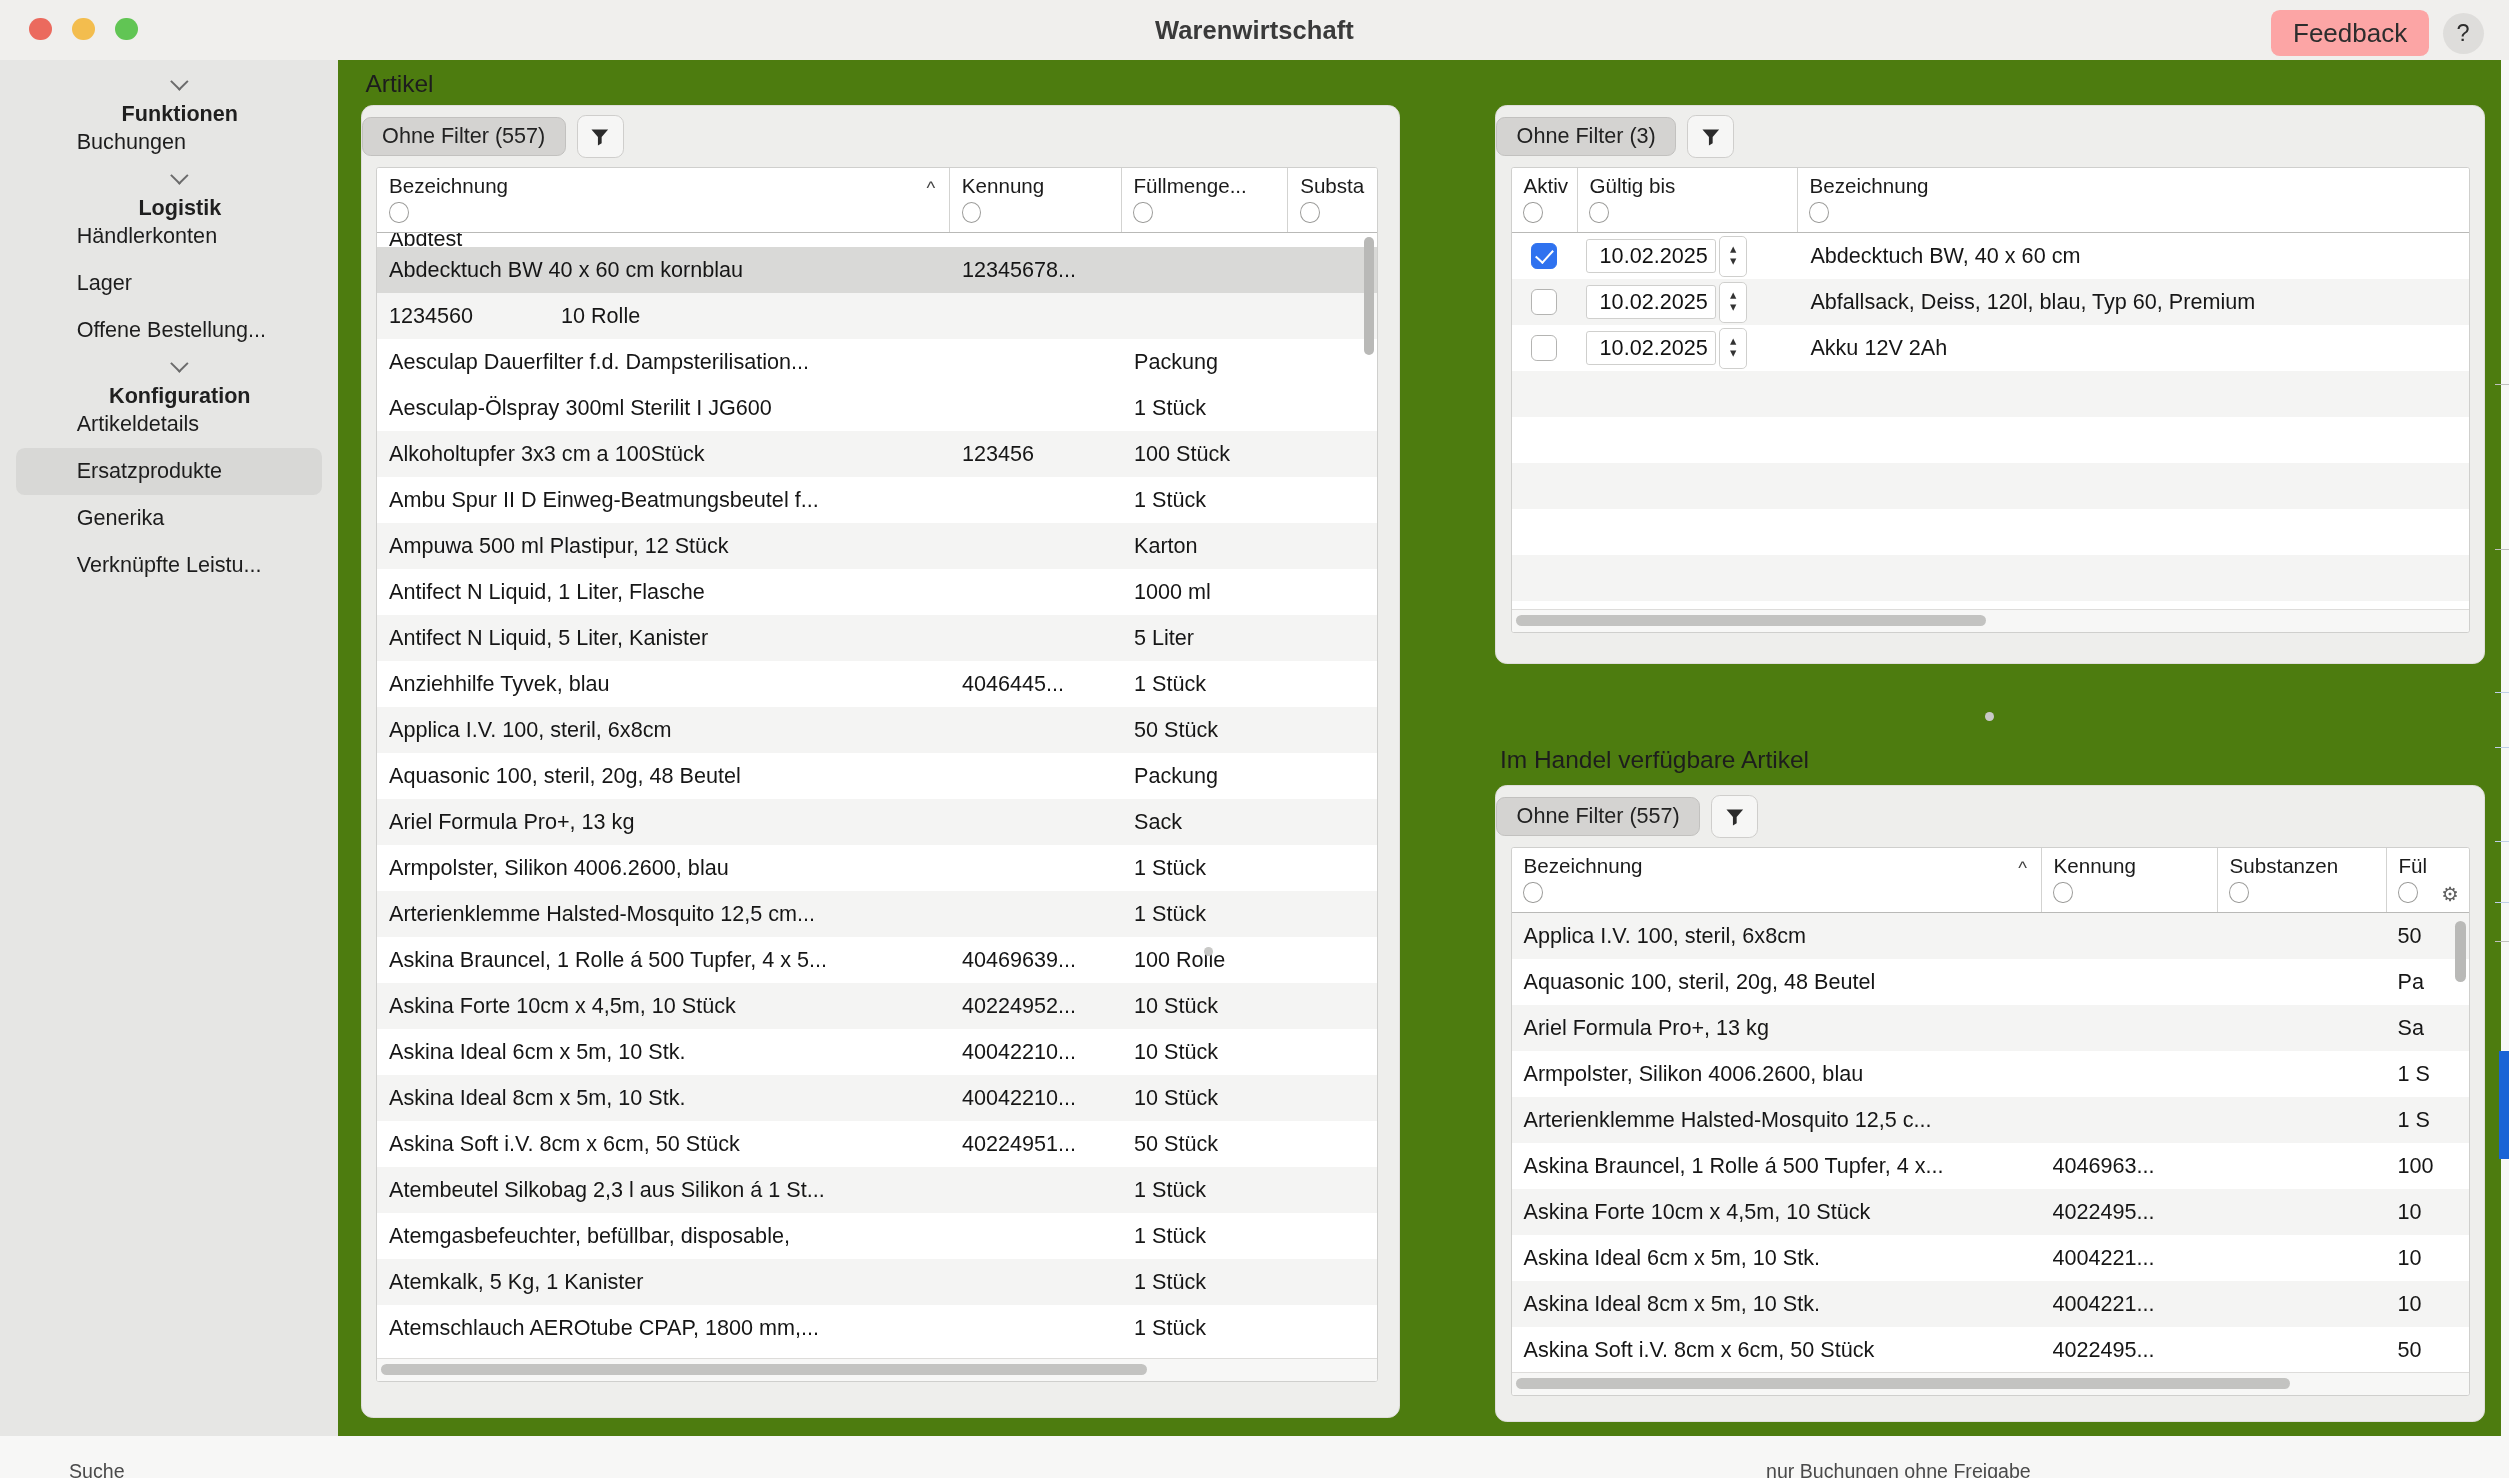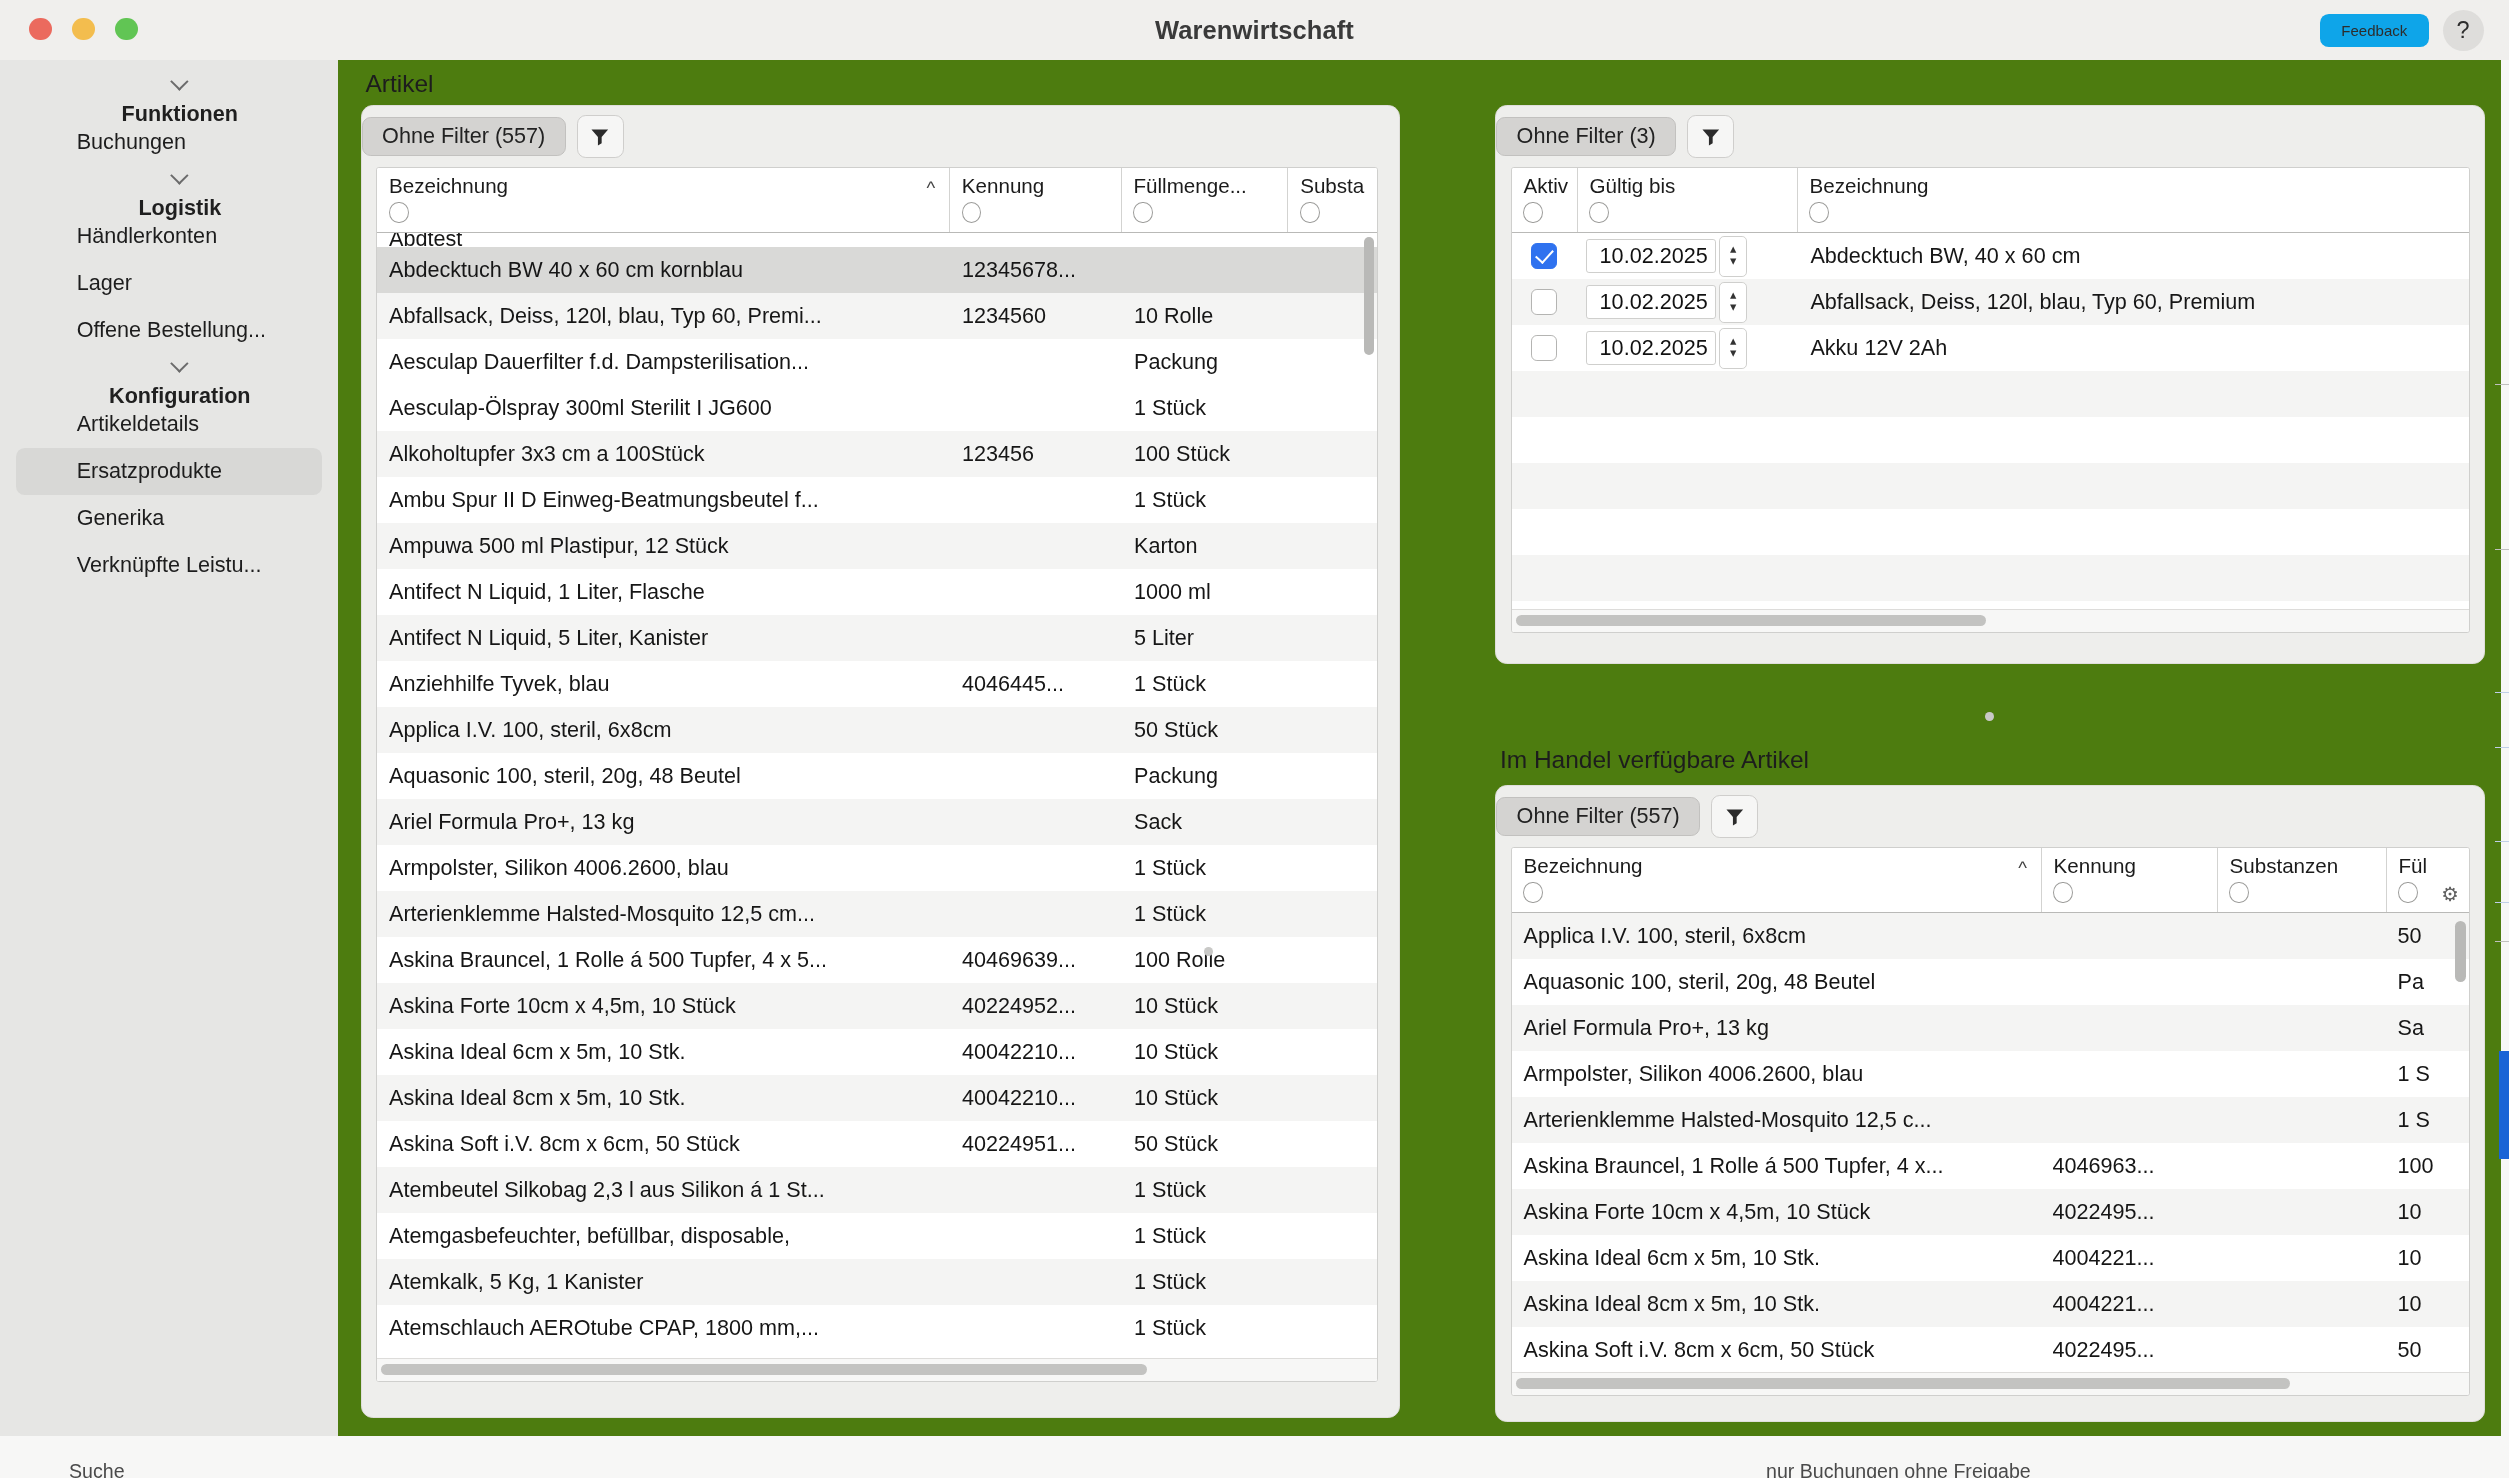--- a/index.html
+++ b/index.html
@@ -22,22 +22,22 @@
   .tl.red{background:#eb6a5e;}
   .tl.yellow{background:#f3bd4e;}
   .tl.green{background:#61c554;}
   .win-title{
     position:absolute;left:0;top:0;width:2509px;height:60px;
     display:flex;align-items:center;justify-content:center;
     font-size:25.5px;font-weight:bold;color:#3a3a3a;letter-spacing:0.1px;
   }
   .tb-right{position:absolute;right:25.5px;top:9.8px;display:flex;align-items:center;gap:13.7px;}
   .feedback-btn{
-    background:#0ea5e9;border:none;border-radius:8.8px;
-    padding:7.8px 21.6px;font-size:15px;color:#2d2d2d;
+    background:#fca5a5;border:none;border-radius:8.8px;
+    padding:7.8px 21.6px;font-size:26px;color:#2d2d2d;
     font-family:"Liberation Sans", sans-serif;cursor:pointer;
   }
   .help-btn{
     width:41px;height:41px;border-radius:50%;background:#dedddb;border:none;
     font-size:23.5px;color:#2d2d2d;cursor:pointer;display:flex;align-items:center;justify-content:center;
   }
 
   
   .sidebar{
     position:absolute;left:0;top:60px;width:338px;height:1376px;
@@ -285,21 +285,20 @@
             <div class="row even" style="height:13.7px;align-items:flex-end;overflow:hidden;">
               <div class="cell" style="width:573px;line-height:15.7px;">Abdtest</div>
             </div>
             <div id="artikel-rows">
                 <div class="row selected">
                   <div class="cell" style="width: 573px;">Abdecktuch BW 40 x 60 cm kornblau</div>
                   <div class="cell" style="width: 172px;">12345678...</div>
                   <div class="cell" style="width: 167px;"></div>
                 </div>
                 <div class="row odd">
-                  <div class="cell" style="width: 573px;">Abfallsack, Deiss, 120l, blau, Typ 60, Premi...</div>
                   <div class="cell" style="width: 172px;">1234560</div>
                   <div class="cell" style="width: 167px;">10 Rolle</div>
                 </div>
                 <div class="row even">
                   <div class="cell" style="width: 573px;">Aesculap Dauerfilter f.d. Dampsterilisation...</div>
                   <div class="cell" style="width: 172px;"></div>
                   <div class="cell" style="width: 167px;">Packung</div>
                 </div>
                 <div class="row even">
                   <div class="cell" style="width: 573px;">Aesculap-Ölspray 300ml Sterilit I JG600</div>

